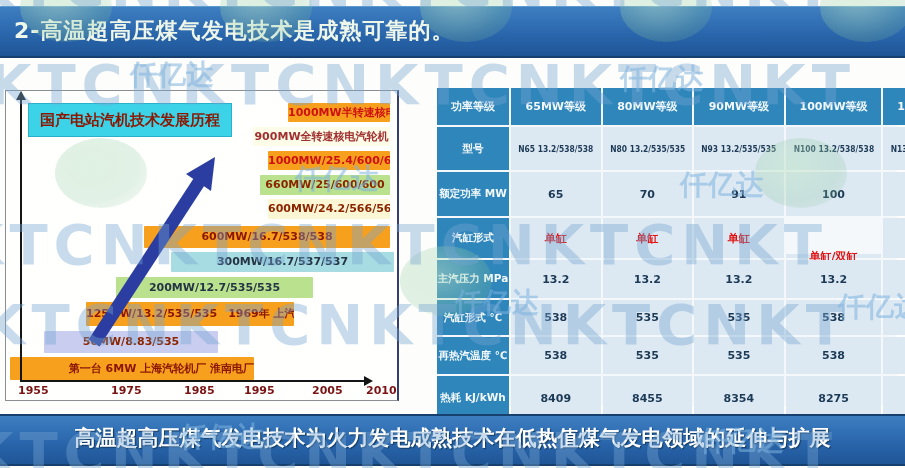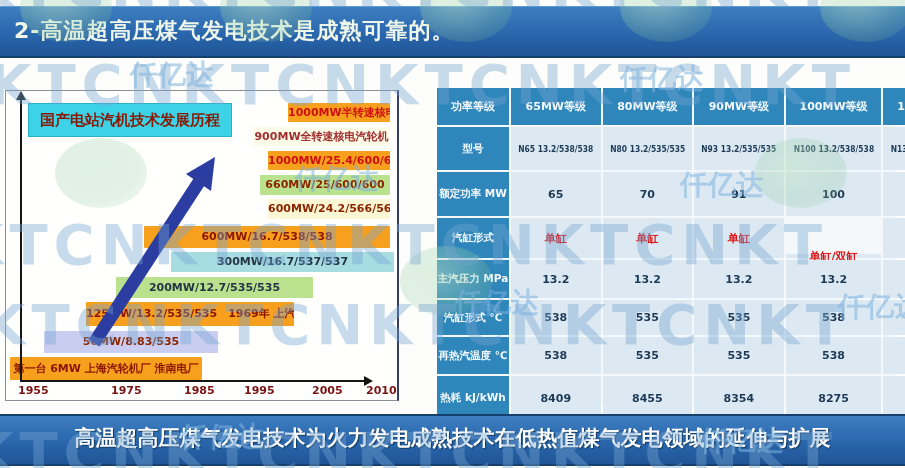--- a/index.html
+++ b/index.html
@@ -79,21 +79,21 @@
         <div class="bar" style="left: 282px; top: 12px; width: 102px; height: 19px; background: rgb(246, 160, 30); color: rgb(207, 16, 16); line-height: 19px;">1000MW半转速核电</div>
         <div class="bar" style="left: 247px; top: 36px; width: 137px; height: 19px; background: rgb(253, 252, 232); color: rgb(160, 48, 48); line-height: 19px;">900MW全转速核电汽轮机</div>
         <div class="bar" style="left: 262px; top: 60px; width: 122px; height: 19px; background: rgb(246, 160, 30); color: rgb(207, 16, 16); line-height: 19px;">1000MW/25.4/600/600</div>
         <div class="bar" style="left: 254px; top: 84px; width: 130px; height: 20px; background: rgb(185, 225, 142); color: rgb(139, 37, 0); line-height: 20px;">660MW/25/600/600</div>
         <div class="bar" style="left: 262px; top: 108px; width: 122px; height: 20px; background: rgb(251, 246, 212); color: rgb(139, 37, 0); line-height: 20px;">600MW/24.2/566/566</div>
         <div class="bar" style="left: 138px; top: 135px; width: 246px; height: 22px; background: rgb(246, 160, 30); color: rgb(139, 21, 0); line-height: 22px;">600MW/16.7/538/538</div>
         <div class="bar" style="left: 165px; top: 161px; width: 223px; height: 20px; background: rgb(167, 220, 226); color: rgb(37, 53, 69); line-height: 20px;">300MW/16.7/537/537</div>
         <div class="bar" style="left: 110px; top: 186px; width: 197px; height: 21px; background: rgb(185, 225, 142); color: rgb(37, 53, 69); line-height: 21px;">200MW/12.7/535/535</div>
         <div class="bar" style="left: 80px; top: 211px; width: 208px; height: 24px; background: rgb(246, 160, 30); color: rgb(139, 21, 0); line-height: 24px;">125MW/13.2/535/535　1969年 上汽</div>
         <div class="bar" style="left: 38px; top: 240px; width: 174px; height: 22px; background: rgb(201, 205, 240); color: rgb(139, 37, 0); line-height: 22px;">50MW/8.83/535</div>
-        <div class="bar" style="left: 4px; top: 266px; width: 192px; height: 23px; background: rgb(246, 160, 30); color: rgb(139, 21, 0); line-height: 23px;">第一台 6MW 上海汽轮机厂 淮南电厂</div>
+        <div class="bar" style="left: 4px; top: 266px; width: 244px; height: 23px; background: rgb(246, 160, 30); color: rgb(139, 21, 0); line-height: 23px; text-align: right;">第一台 6MW 上海汽轮机厂 淮南电厂</div>
       </div>
     <div class="chart-title">国产电站汽机技术发展历程</div>
     <div class="y-axis"></div>
     <div class="y-arrow"></div>
     <div class="x-axis"></div>
     <div class="x-arrow"></div>
     <div class="ticks">
         <span class="tick" style="left: 2px;">1955</span>
         <span class="tick" style="left: 95px;">1975</span>
         <span class="tick" style="left: 168px;">1985</span>

